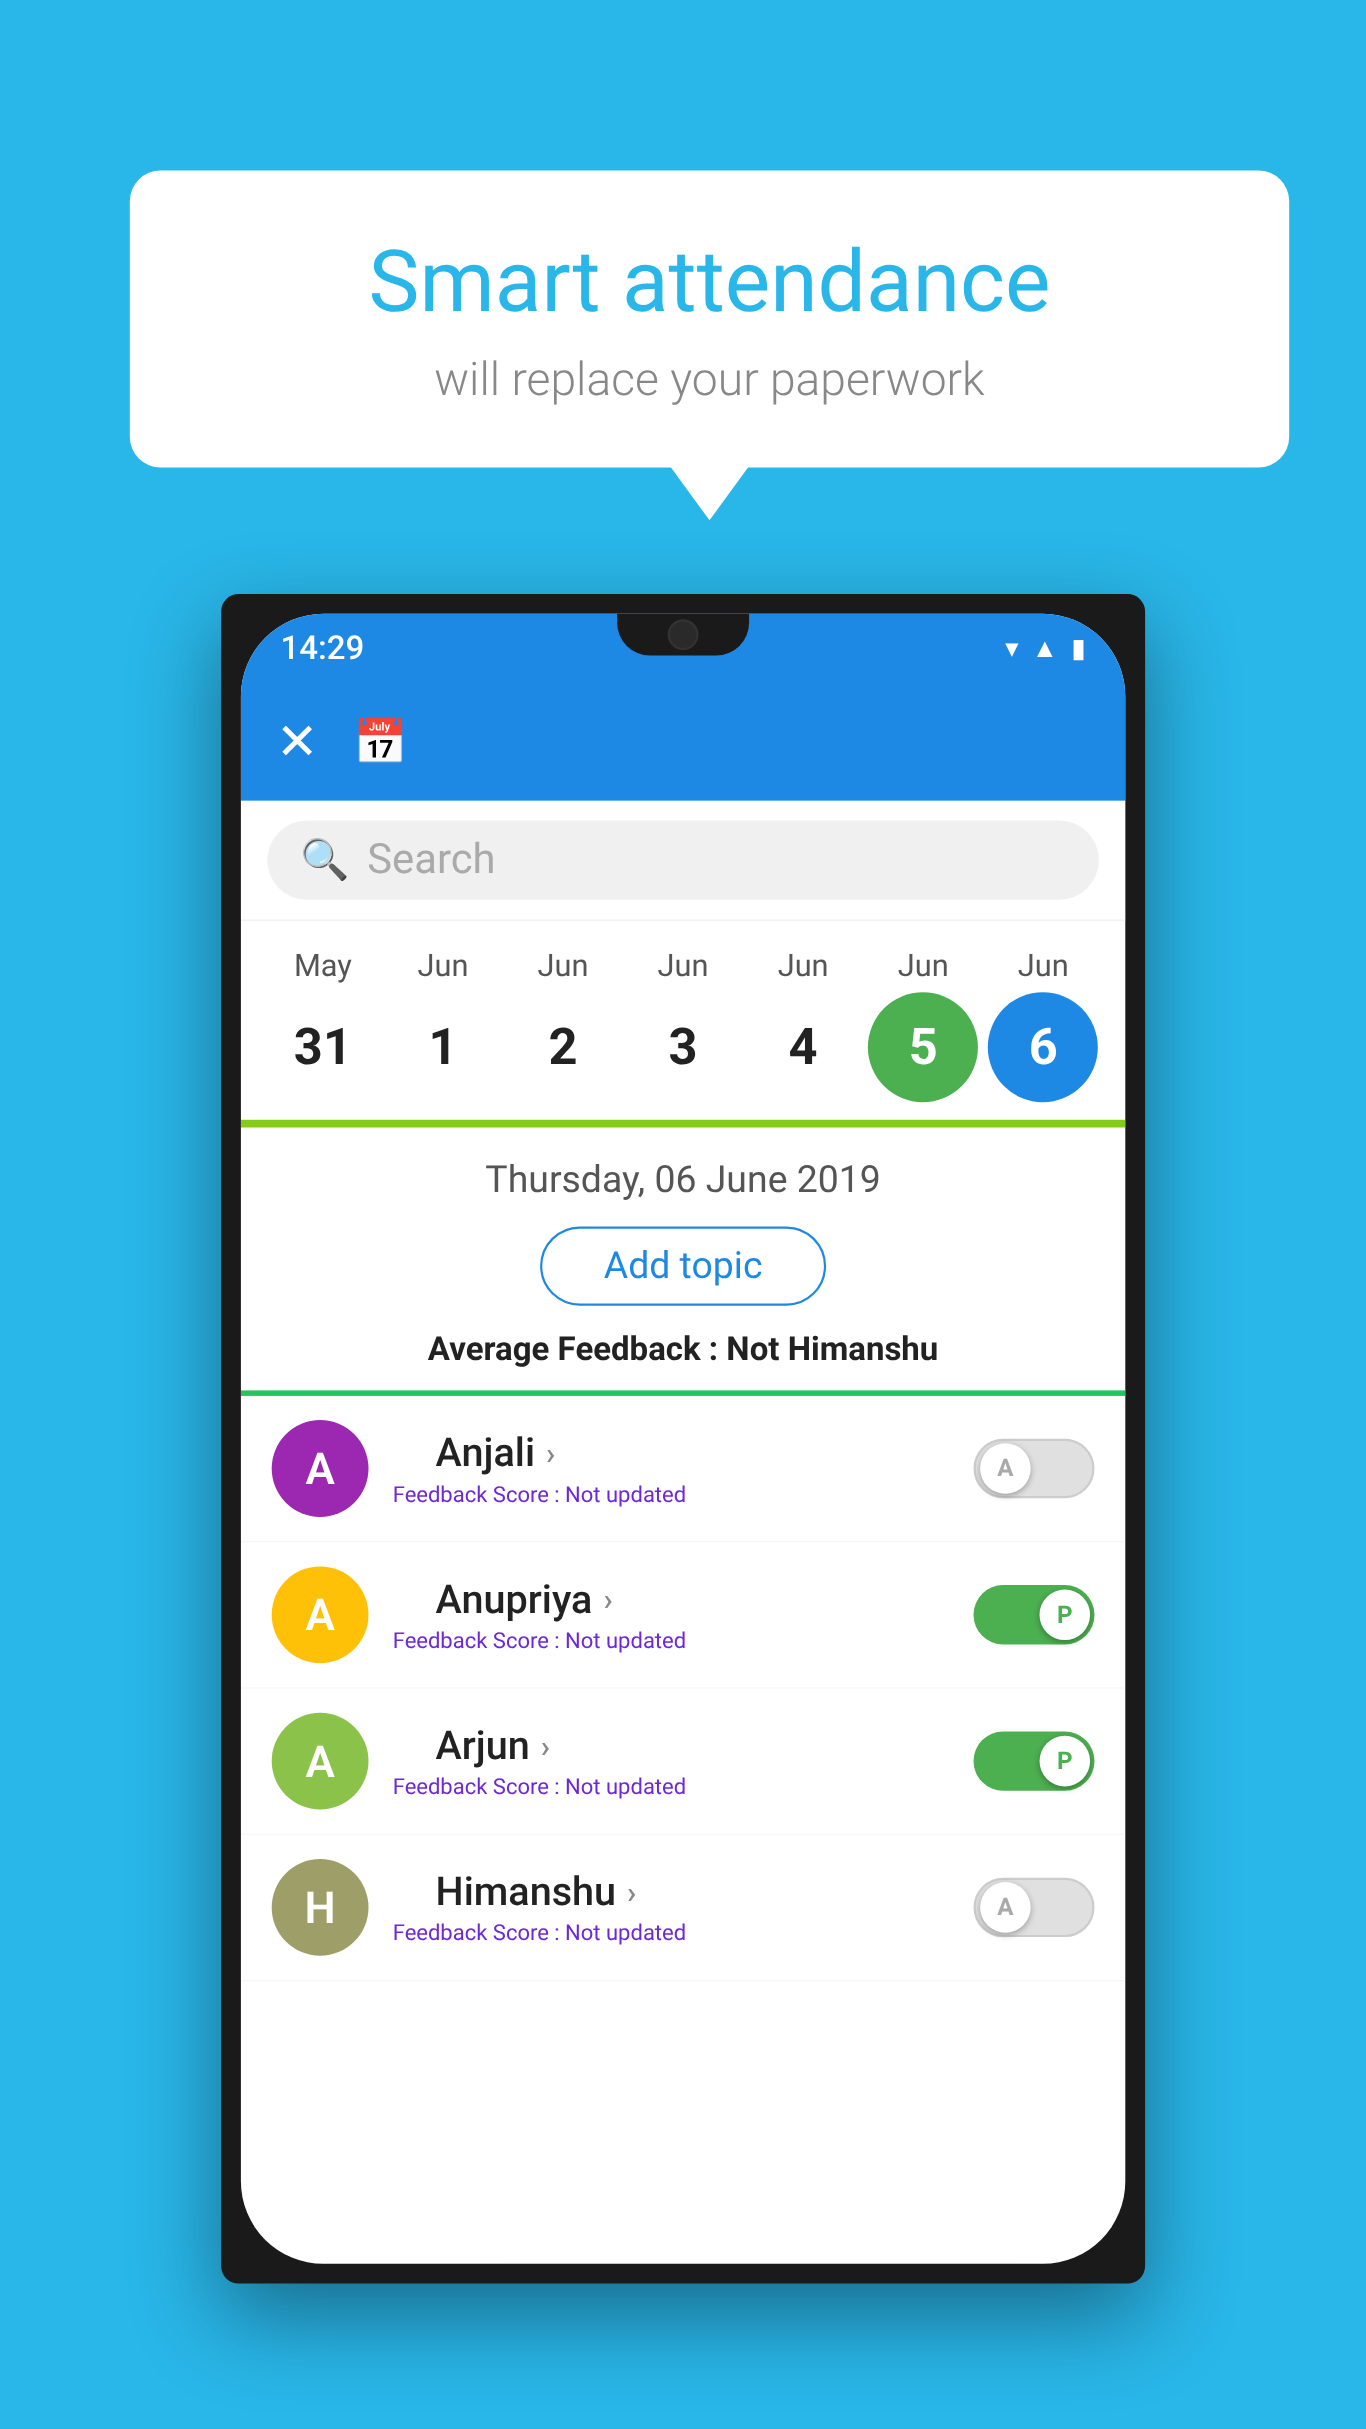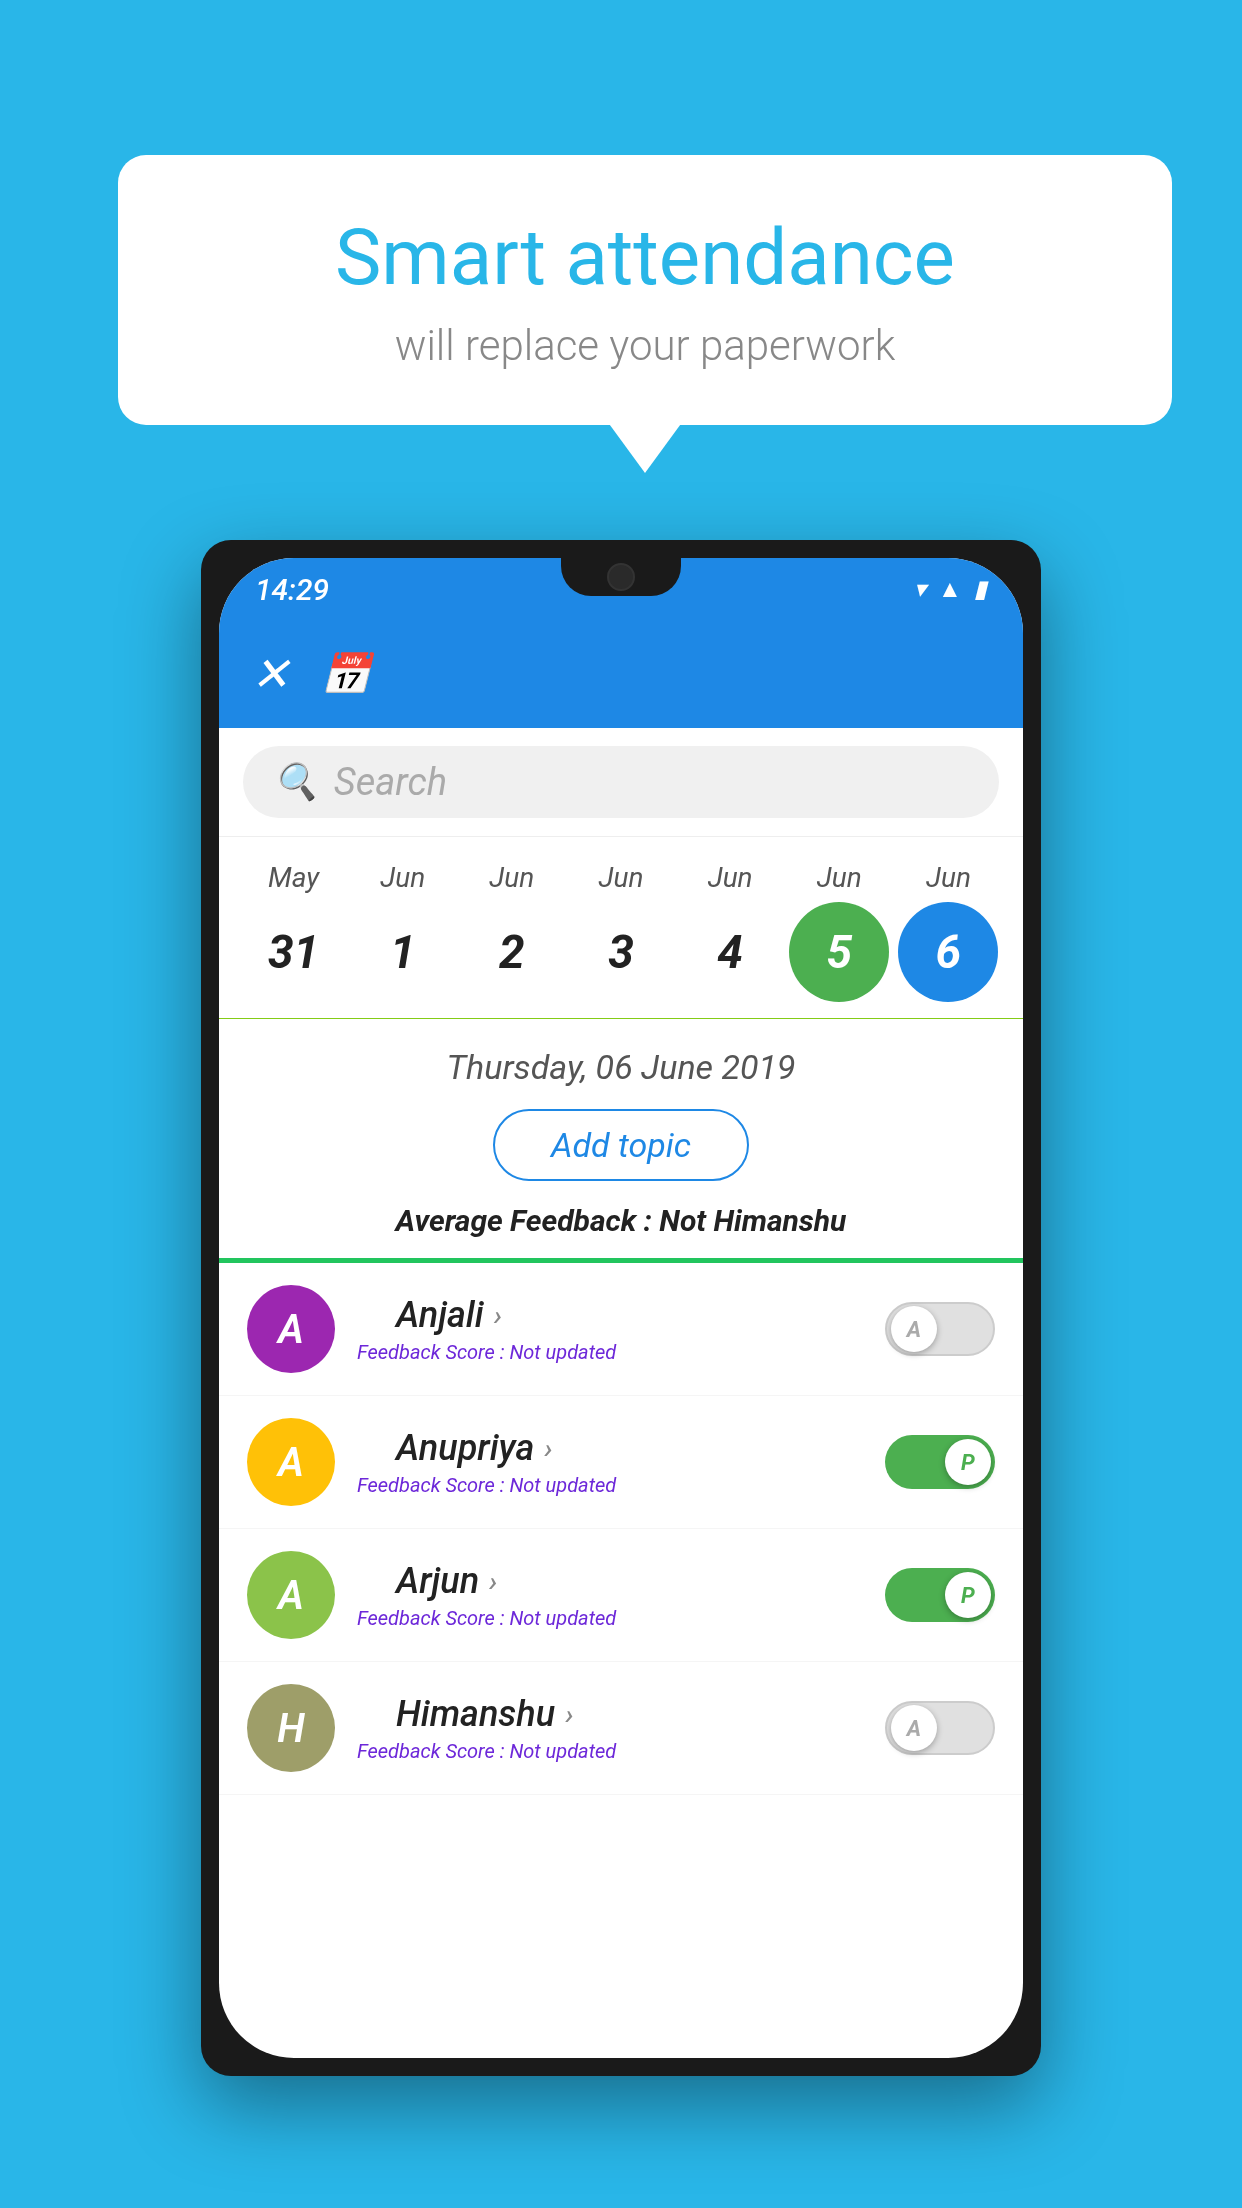--- a/index.html
+++ b/index.html
@@ -61,25 +61,24 @@
     .phone-wrapper {
       position: absolute;
       top: 540px;
       left: 50%;
       transform: translateX(-50%);
       width: 840px;
     }
 
     .phone-outer {
       background: #1a1a1a;
-      border-radius: 30px;
+      border-radius: 16px;
       padding: 18px;
       box-shadow: 0 30px 80px rgba(0,0,0,0.4);
       position: relative;
-      font-style: italic;
     }
 
     
     .phone-notch {
       position: absolute;
       top: 18px;
       left: 50%;
       transform: translateX(-50%);
       width: 120px;
       height: 38px;
@@ -184,21 +183,21 @@
     }
 
     .search-text {
       color: #aaa;
       font-size: 38px;
     }
 
     
     .calendar-section {
       padding: 24px 20px 16px;
-      border-bottom: 1px solid #84cc16;
+      border-bottom: 7px solid #84cc16;
     }
 
     .month-row {
       display: flex;
       justify-content: space-around;
       margin-bottom: 8px;
     }
 
     .month-label {
       font-size: 28px;

